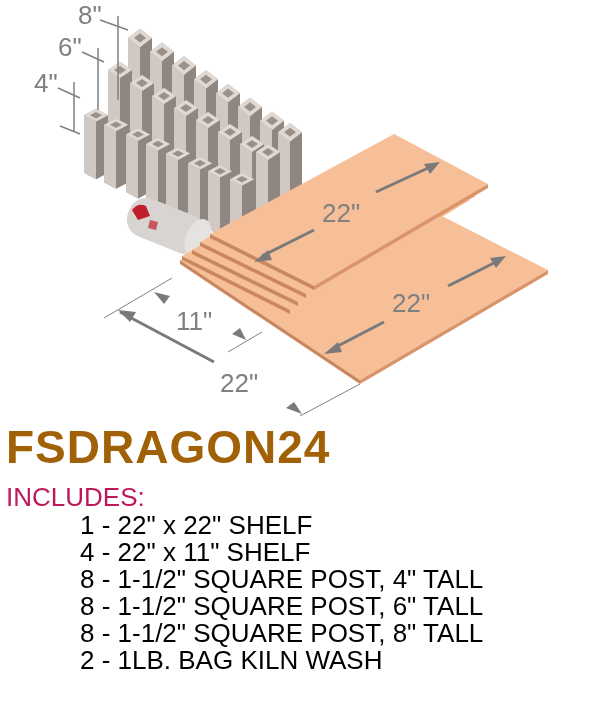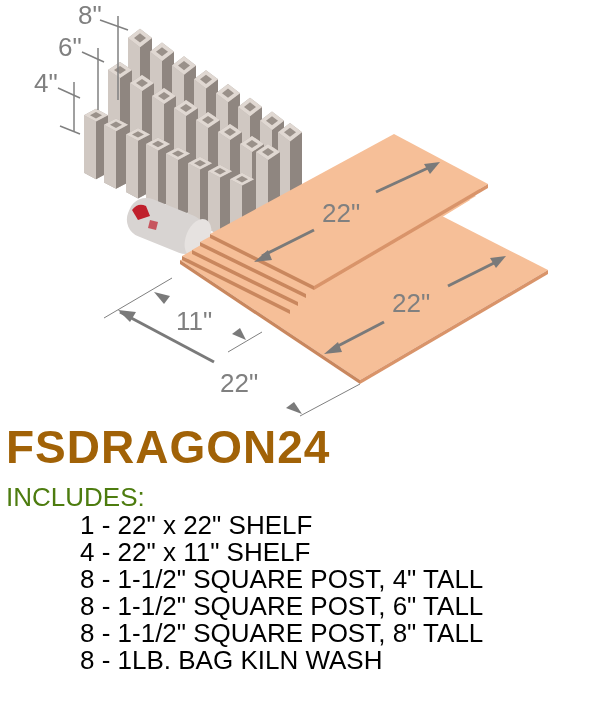--- a/index.html
+++ b/index.html
@@ -1,20 +1,20 @@
 <!DOCTYPE html>
 <html><head>
 <meta charset="utf-8">
 <style>
   html, body { margin: 0; padding: 0; background: #ffffff; }
   body { width: 600px; height: 707px; position: relative; overflow: hidden; font-family: "Liberation Sans", sans-serif; }
   #art { position: absolute; left: 0; top: 0; width: 600px; height: 430px; }
   .dim { font-family: "Liberation Sans", sans-serif; fill: #808080; font-size: 26px; }
   #title { position: absolute; left: 6px; top: 424px; font-size: 46px; font-weight: bold; color: #a16207; letter-spacing: 1px; margin: 0; line-height: 1; }
-  #includes { position: absolute; left: 6px; top: 484px; font-size: 26px; color: #4d7c0f; margin: 0; line-height: 1; }
+  #includes { position: absolute; left: 6px; top: 484px; font-size: 26px; color: #be185d; margin: 0; line-height: 1; }
   #items { position: absolute; left: 80px; top: 512px; margin: 0; padding: 0; list-style: none; }
   #items li { font-size: 26px; line-height: 27px; color: #000; white-space: nowrap; }
 </style>
 </head>
 <body>
 
 <svg id="art" viewBox="0 0 600 430" xmlns="http://www.w3.org/2000/svg">
   <defs>
     <g id="post">
       <polygon points="0,8 12,0 24,8 24,80 12,88 0,80" fill="#b4aba4"></polygon>
@@ -121,14 +121,14 @@
 </svg>
 
 <h1 id="title">FSDRAGON24</h1>
 <div id="includes">INCLUDES:</div>
 <ul id="items">
   <li>1 - 22" x 22" SHELF</li>
   <li>4 - 22" x 11" SHELF</li>
   <li>8 - 1-1/2" SQUARE POST, 4" TALL</li>
   <li>8 - 1-1/2" SQUARE POST, 6" TALL</li>
   <li>8 - 1-1/2" SQUARE POST, 8" TALL</li>
-  <li>8 - 1LB. BAG KILN WASH</li>
+  <li>2 - 1LB. BAG KILN WASH</li>
 </ul>
 
 </body></html>

